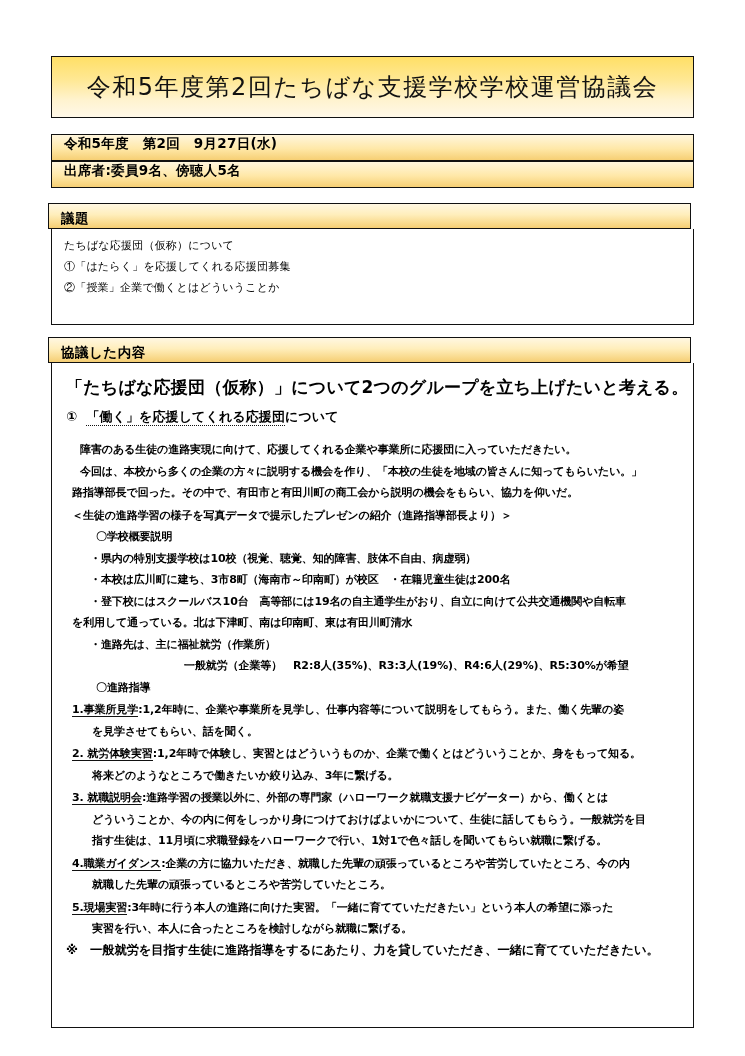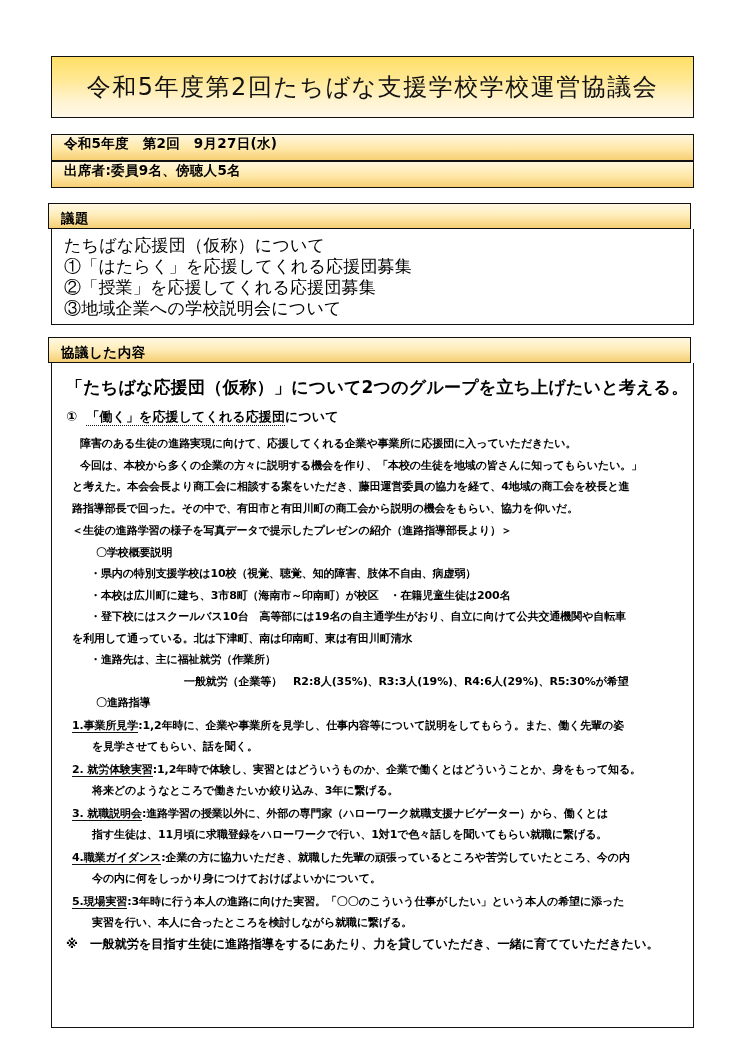--- a/index.html
+++ b/index.html
@@ -97,21 +97,21 @@
   }
 
   
   #agenda-header { top: 203px; }
   #agenda-body {
     top: 229px;
     height: 96px;
     padding: 6px 10px 4px 12px;
   }
   .agenda-line {
-    font-size: 17px;
+    font-size: 11px;
     line-height: 21px;
     letter-spacing: 0.2px;
     white-space: nowrap;
     font-family: "DejaVu Serif", "Liberation Serif", serif;
   }
 
   
   #disc-header { top: 337px; }
   #disc-body {
     top: 363px;
@@ -126,21 +126,21 @@
     line-height: 20px;
     margin: 4px 0 10px 2px;
     white-space: nowrap;
   }
 
   .item-head {
     font-size: 13px;
     font-weight: bold;
     letter-spacing: 0.1px;
     line-height: 20px;
-    margin: 0 0 6px 2px;
+    margin: 0 0 12px 2px;
     white-space: nowrap;
   }
   .u-dot {
     border-bottom: 1.4px dotted #111111;
     padding-bottom: 1px;
   }
   .u-solid {
     border-bottom: 1.4px solid #111111;
     padding-bottom: 0px;
   }
@@ -189,38 +189,36 @@
   <div class="meta-row" id="meta-att">
     <span class="meta-text">出席者:委員9名、傍聴人5名</span>
   </div>
 
   <div class="sec-header" id="agenda-header">
     <span class="sec-header-text">議題</span>
   </div>
   <div class="sec-body" id="agenda-body">
     <div class="agenda-line">たちばな応援団（仮称）について</div>
     <div class="agenda-line">①「はたらく」を応援してくれる応援団募集</div>
-    <div class="agenda-line">②「授業」を応援してくれる応援団募集</div>
-    <div class="agenda-line">③地域企業への学校説明会について</div>
+    <div class="agenda-line">②「授業」企業で働くとはどういうことか</div>
   </div>
 
   <div class="sec-header" id="disc-header">
     <span class="sec-header-text">協議した内容</span>
   </div>
   <div class="sec-body" id="disc-body">
 
     <div class="lead">「たちばな応援団（仮称）」について2つのグループを立ち上げたいと考える。</div>
 
     <div class="item-head">
       <span>①</span>
       <span>&nbsp;</span><span class="u-dot">「働く」を応援してくれる応援団</span><span>について</span>
     </div>
     <div class="para ind1">障害のある生徒の進路実現に向けて、応援してくれる企業や事業所に応援団に入っていただきたい。</div>
     <div class="para ind1">今回は、本校から多くの企業の方々に説明する機会を作り、「本校の生徒を地域の皆さんに知ってもらいたい。」</div>
-    <div class="para ind2">と考えた。本会会長より商工会に相談する案をいただき、藤田運営委員の協力を経て、4地域の商工会を校長と進</div>
     <div class="para ind2">路指導部長で回った。その中で、有田市と有田川町の商工会から説明の機会をもらい、協力を仰いだ。</div>
 
     <div class="para ind2 blk">＜生徒の進路学習の様子を写真データで提示したプレゼンの紹介（進路指導部長より）＞</div>
     <div class="para ind3">〇学校概要説明</div>
     <div class="para ind4">・県内の特別支援学校は10校（視覚、聴覚、知的障害、肢体不自由、病虚弱）</div>
     <div class="para ind4">・本校は広川町に建ち、3市8町（海南市～印南町）が校区　・在籍児童生徒は200名</div>
     <div class="para ind4">・登下校にはスクールバス10台　高等部には19名の自主通学生がおり、自立に向けて公共交通機関や自転車</div>
     <div class="para ind2">を利用して通っている。北は下津町、南は印南町、東は有田川町清水</div>
     <div class="para ind4">・進路先は、主に福祉就労（作業所）</div>
     <div class="para ind5">一般就労（企業等）　R2:8人(35%)、R3:3人(19%)、R4:6人(29%)、R5:30%が希望</div>
@@ -233,30 +231,31 @@
         <div class="para cont">を見学させてもらい、話を聞く。</div>
       </div>
 
       <div class="numitem">
         <div class="para ind2"><span class="u-solid">2. 就労体験実習</span><span>:1,2年時で体験し、実習とはどういうものか、企業で働くとはどういうことか、身をもって知る。</span></div>
         <div class="para cont">将来どのようなところで働きたいか絞り込み、3年に繋げる。</div>
       </div>
 
       <div class="numitem">
         <div class="para ind2"><span class="u-solid">3. 就職説明会</span><span>:進路学習の授業以外に、外部の専門家（ハローワーク就職支援ナビゲーター）から、働くとは</span></div>
+        <div class="para cont">どういうことか、今の内に何をしっかり身につけておけばよいかについて、生徒に話してもらう。一般就労を目</div>
         <div class="para cont">指す生徒は、11月頃に求職登録をハローワークで行い、1対1で色々話しを聞いてもらい就職に繋げる。</div>
       </div>
 
       <div class="numitem">
         <div class="para ind2"><span class="u-solid">4.職業ガイダンス</span><span>:企業の方に協力いただき、就職した先輩の頑張っているところや苦労していたところ、今の内</span></div>
-        <div class="para cont">今の内に何をしっかり身につけておけばよいかについて。</div>
-      </div>
-
-      <div class="numitem">
-        <div class="para ind2"><span class="u-solid">5.現場実習</span><span>:3年時に行う本人の進路に向けた実習。「〇〇のこういう仕事がしたい」という本人の希望に添った</span></div>
+        <div class="para cont">就職した先輩の頑張っているところや苦労していたところ。</div>
+      </div>
+
+      <div class="numitem">
+        <div class="para ind2"><span class="u-solid">5.現場実習</span><span>:3年時に行う本人の進路に向けた実習。「一緒に育てていただきたい」という本人の希望に添った</span></div>
         <div class="para cont">実習を行い、本人に合ったところを検討しながら就職に繋げる。</div>
       </div>
 
     </div>
 
     <div class="note">※　一般就労を目指す生徒に進路指導をするにあたり、力を貸していただき、一緒に育てていただきたい。</div>
 
   </div>
 
 </div>

